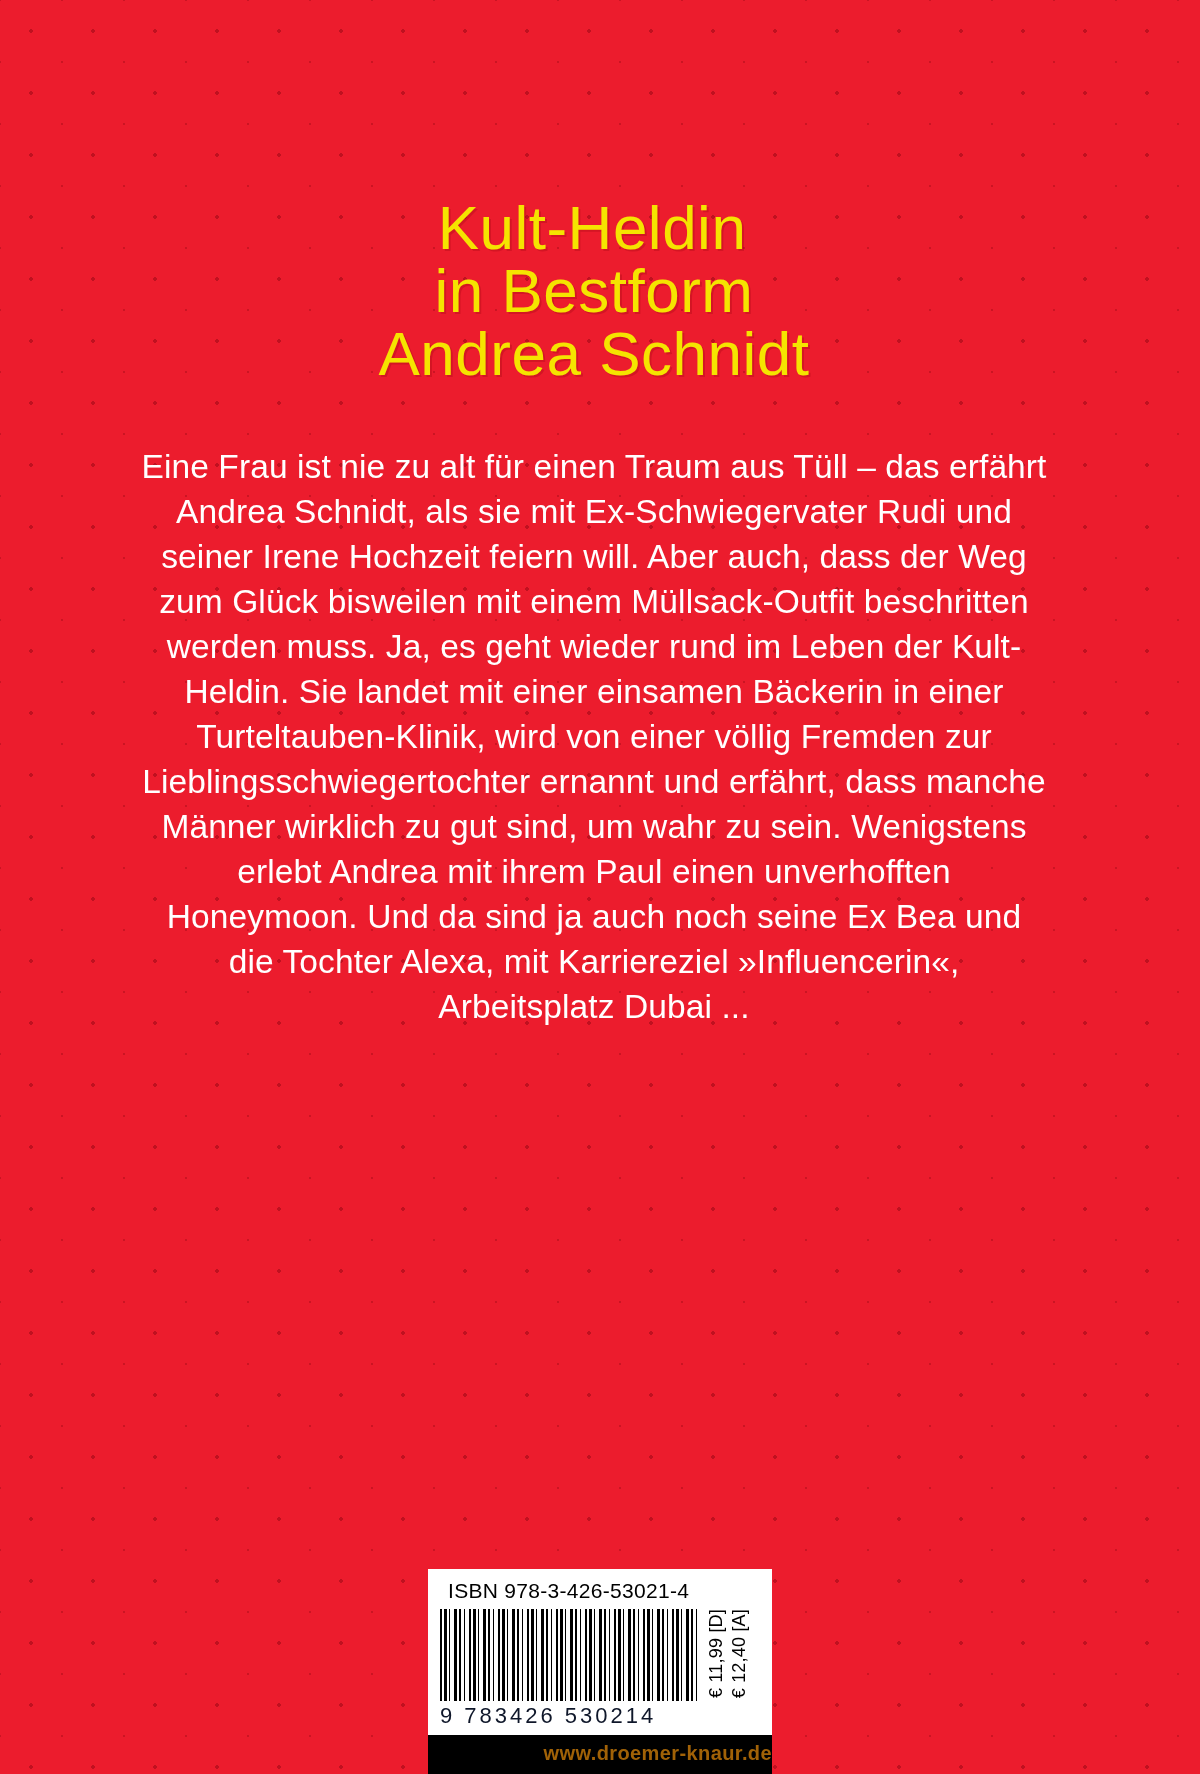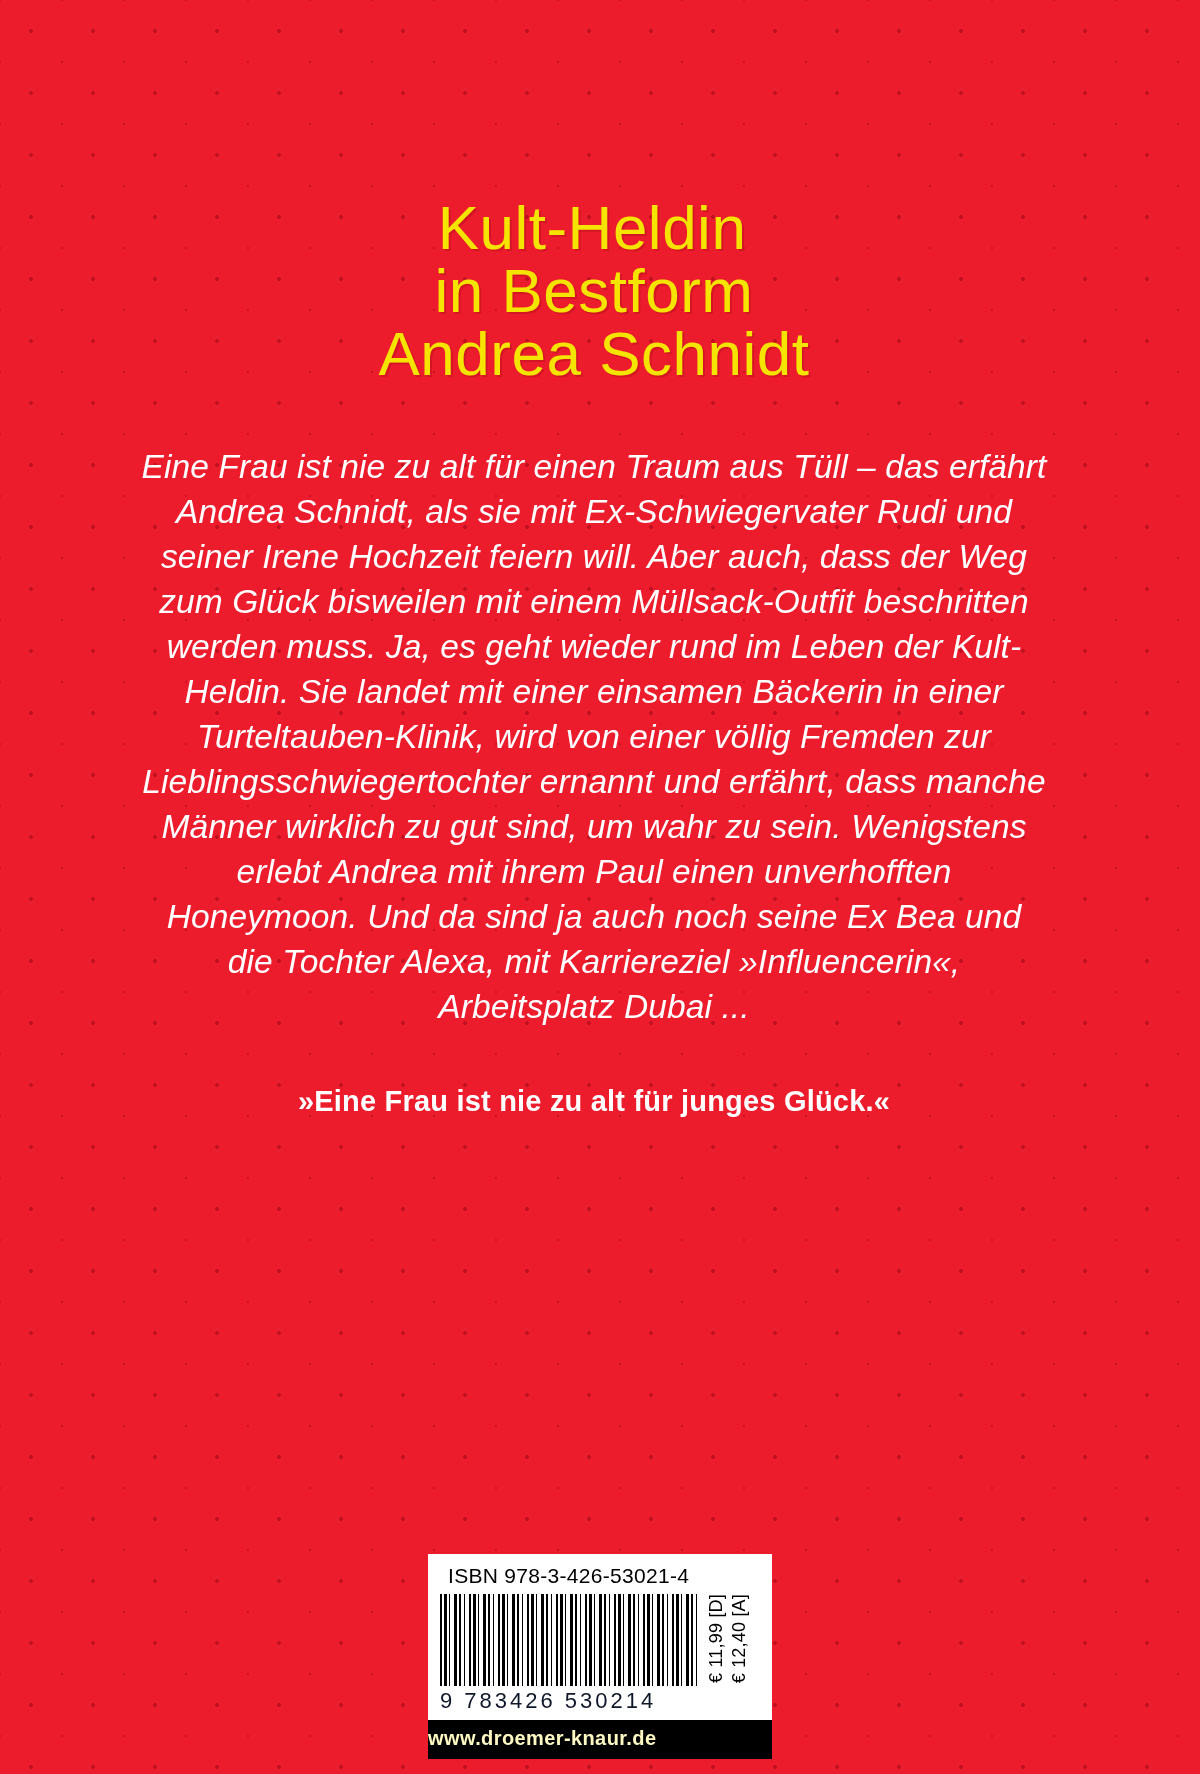--- a/index.html
+++ b/index.html
@@ -61,38 +61,37 @@
 
   .blurb {
     margin-top: 58px;
     text-align: center;
     color: #ffffff;
     font-size: 33.5px;
     line-height: 1.345;
     font-weight: 400;
     letter-spacing: 0.1px;
     padding: 0 10px;
-    font-style: italic;
   }
 
   .quote {
     margin-top: 56px;
     text-align: center;
     color: #ffffff;
     font-size: 29px;
     font-weight: 700;
     letter-spacing: 0.2px;
   }
 
   
   .barcode-block {
     position: absolute;
     left: 50%;
     transform: translateX(-50%);
-    bottom: 15px;
+    bottom: 0;
     width: 344px;
     background: #ffffff;
     padding: 10px 12px 0 12px;
     box-sizing: border-box;
     display: flex;
     flex-direction: column;
   }
   .isbn-text {
     font-family: "Liberation Sans", sans-serif;
     font-size: 21px;
@@ -143,22 +142,22 @@
     transform: rotate(180deg);
     font-size: 18px;
     color: #000;
     letter-spacing: 0.2px;
     margin-right: 2px;
     white-space: nowrap;
   }
   .publisher-bar {
     margin: 6px -12px 0 -12px;
     background: #000000;
-    color: #fef9c3;
-    text-align: left;
+    color: #a16207;
+    text-align: right;
     font-size: 20px;
     font-weight: 700;
     letter-spacing: 0.4px;
     padding: 7px 0 9px 0;
   }
 </style>
 </head>
 <body>
 
 <div class="cover">
@@ -167,21 +166,20 @@
   <div class="content">
 
     <div class="headline">
       <span class="hl-line l1">Kult-Heldin</span>
       <span class="hl-line l3">in Bestform</span>
       <span class="hl-line l2">Andrea Schnidt</span>
     </div>
 
     <p class="blurb">Eine Frau ist nie zu alt für einen Traum aus Tüll – das erfährt Andrea Schnidt, als sie mit Ex-Schwiegervater Rudi und seiner Irene Hochzeit feiern will. Aber auch, dass der Weg zum Glück bisweilen mit einem Müllsack-Outfit beschritten werden muss. Ja, es geht wieder rund im Leben der Kult-Heldin. Sie landet mit einer einsamen Bäckerin in einer Turteltauben-Klinik, wird von einer völlig Fremden zur Lieblingsschwiegertochter ernannt und erfährt, dass manche Männer wirklich zu gut sind, um wahr zu sein. Wenigstens erlebt Andrea mit ihrem Paul einen unverhofften Honeymoon. Und da sind ja auch noch seine Ex Bea und die Tochter Alexa, mit Karriereziel »Influencerin«, Arbeitsplatz Dubai ...</p>
 
-    <p class="quote">»Eine Frau ist nie zu alt für junges Glück.«</p>
 
   </div>
 
   <div class="barcode-block">
     <div class="isbn-text">ISBN 978-3-426-53021-4</div>
     <div class="barcode-row">
       <div class="barcode-main">
         <div class="bars"></div>
         <div class="ean-digits">9 783426 530214</div>
       </div>

